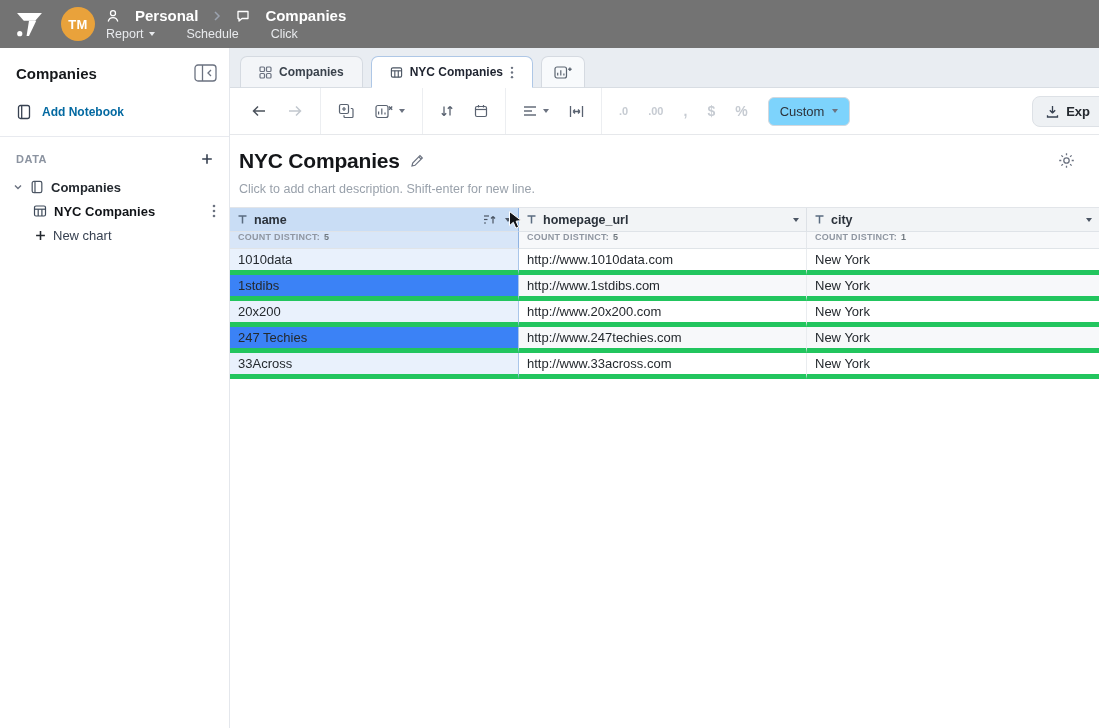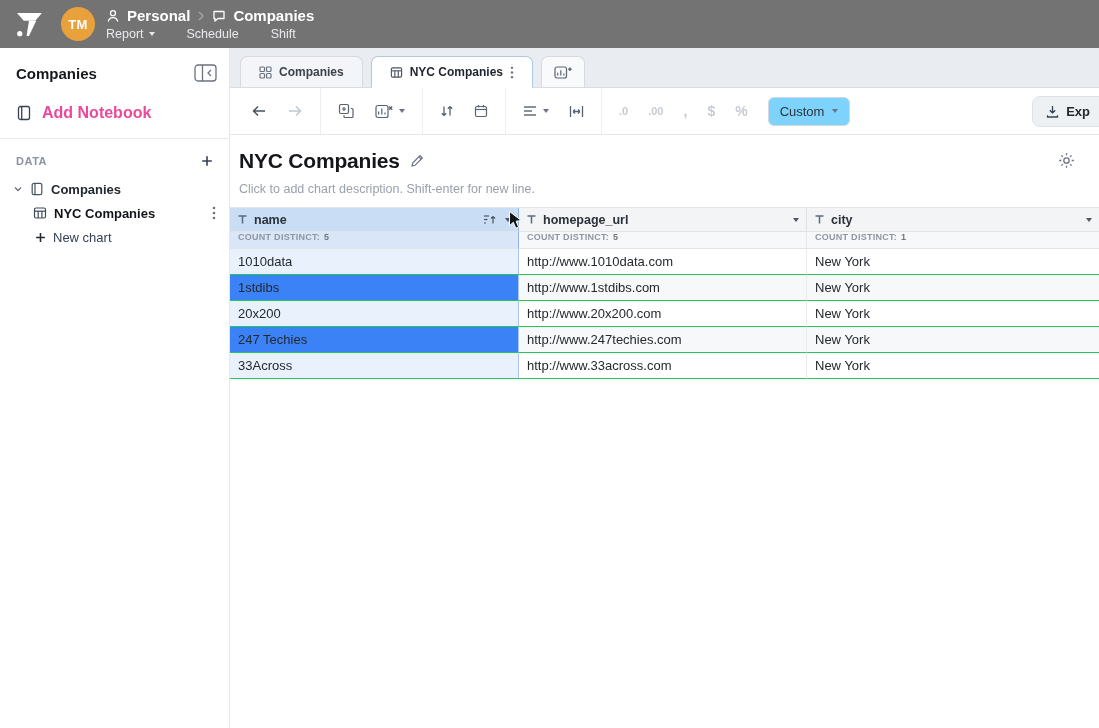--- a/index.html
+++ b/index.html
@@ -5,30 +5,30 @@
   * { margin:0; padding:0; box-sizing:border-box; }
   html,body { width:1099px; height:728px; }
   body { font-family:"Liberation Sans", sans-serif; background:#fff; color:#1f2328; position:relative; overflow:hidden; }
   svg { display:block; }
 
   
   .topbar { position:absolute; top:0; left:0; width:100%; height:48px; background:#737373; display:flex; align-items:center; padding:0 16px; }
   .logo { flex:0 0 auto; }
   .avatar { width:34px; height:34px; border-radius:50%; background:#E9A23B; color:#fff; font-size:13px; font-weight:700; display:flex; align-items:center; justify-content:center; margin-left:18px; letter-spacing:.02em; }
   .top-stack { display:flex; flex-direction:column; margin-left:11px; }
-  .crumbs { display:flex; align-items:center; gap:7px; color:#fff; font-size:15px; font-weight:600; }
+  .crumbs { display:flex; align-items:center; gap:15px; color:#fff; font-size:15px; font-weight:600; }
   .top-menu { display:flex; align-items:center; gap:32px; font-size:12.5px; color:#e8eaed; margin-top:3px; }
   .menu-item { display:flex; align-items:center; gap:5px; cursor:default; }
   .caret { width:0; height:0; border-left:3.5px solid transparent; border-right:3.5px solid transparent; border-top:4.5px solid currentColor; display:inline-block; }
 
   
   .sidebar { position:absolute; top:48px; left:0; width:230px; bottom:0; background:#fff; border-right:1px solid #e4e7ec; }
   .sb-head { display:flex; align-items:center; justify-content:space-between; padding:16px 12px 10px 16px; }
   .sb-title { font-size:15px; font-weight:700; color:#16181b; }
-  .sb-add { display:flex; align-items:center; gap:10px; padding:12px 16px 16px; font-size:16px; font-weight:600; color:#ec4899; cursor:pointer; }
+  .sb-add { display:flex; align-items:center; gap:10px; padding:12px 16px 16px; font-size:12px; font-weight:600; color:#0369a1; cursor:pointer; }
   .sb-divider { border-top:1px solid #e8eaef; }
   .sb-data-head { display:flex; align-items:center; justify-content:space-between; padding:16px 16px 10px; }
   .sb-data-label { font-size:11px; font-weight:700; color:#8b93a0; letter-spacing:.05em; }
   .tree-row { display:flex; align-items:center; gap:7px; height:24px; font-size:13px; color:#24292f; padding-right:10px; cursor:pointer; }
   .t1 { padding-left:13px; font-weight:600; }
   .t2 { padding-left:33px; font-weight:700; color:#111418; }
   .t3 { padding-left:35px; color:#374151; }
   .kebab { margin-left:auto; padding:0 3px; }
 
   
@@ -61,21 +61,21 @@
   .table { margin-top:11px; border-top:1px solid #e2e5e9; }
   .trow { display:grid; grid-template-columns:289px 288px 1fr; }
   .hcell { height:24px; background:#f2f4f6; border-right:1px solid #dde1e6; border-bottom:1px solid #dfe3e8; display:flex; align-items:center; gap:6px; padding:0 7px; font-size:12.5px; font-weight:700; color:#2b323b; cursor:pointer; }
   .hcell.selected { background:#c9ddf5; border-right-color:#8fb3e2; }
   .hcell.last, .scell.last, .dcell.last { border-right:none; }
   .hicons { margin-left:auto; display:flex; align-items:center; gap:9px; }
   .caret.hc { color:#4b5563; }
   .scell { height:17px; background:#f7f8fa; border-right:1px solid #e4e7eb; border-bottom:1px solid #e0e4e8; display:flex; align-items:flex-start; gap:4px; padding:0 8px; font-size:9px; font-weight:700; color:#8f96a1; text-transform:uppercase; letter-spacing:.03em; }
   .scell.selected { background:#d8e6f8; border-right-color:#8fb3e2; }
   .sval { color:#70787f; }
-  .dcell { height:26px; display:flex; align-items:center; padding:0 8px; font-size:13px; color:#24292e; border-right:1px solid #e9ecef; border-bottom:1px solid #22c55e; background:#fff; cursor:cell; }
+  .dcell { height:26px; display:flex; align-items:center; padding:0 8px; font-size:13px; color:#24292e; border-right:1px solid #e9ecef; border-bottom:5px solid #22c55e; background:#fff; cursor:cell; }
   .trow.alt .dcell { background:#f7f8fa; }
   .dcell.c-sel { background:#e9f1fc; border-right-color:#a9c6ea; }
   .trow.alt .dcell.c-sel { background:#3b82f6; }
 
   .cursor { position:absolute; left:508px; top:210px; z-index:99; pointer-events:none; }
 </style>
 </head>
 <body>
 
 <header class="topbar">
@@ -107,21 +107,21 @@
           </svg>
       </span>
       <span>Companies</span>
     </div>
     <div class="top-menu">
       <span class="menu-item">
           <span>Report</span>
           <span class="caret"></span>
         </span>
       <span class="menu-item">Schedule</span>
-      <span class="menu-item">Shift</span>
+      <span class="menu-item">Click</span>
     </div>
   </div>
 </header>
 
 <aside class="sidebar">
   <div class="sb-head">
     <span class="sb-title">Companies</span>
     <span>
       <svg width="23" height="18" viewBox="0 0 23 18" fill="none" stroke="#6b7280" stroke-width="1.3">
           <rect x="1" y="1" width="21" height="16" rx="3"></rect>

